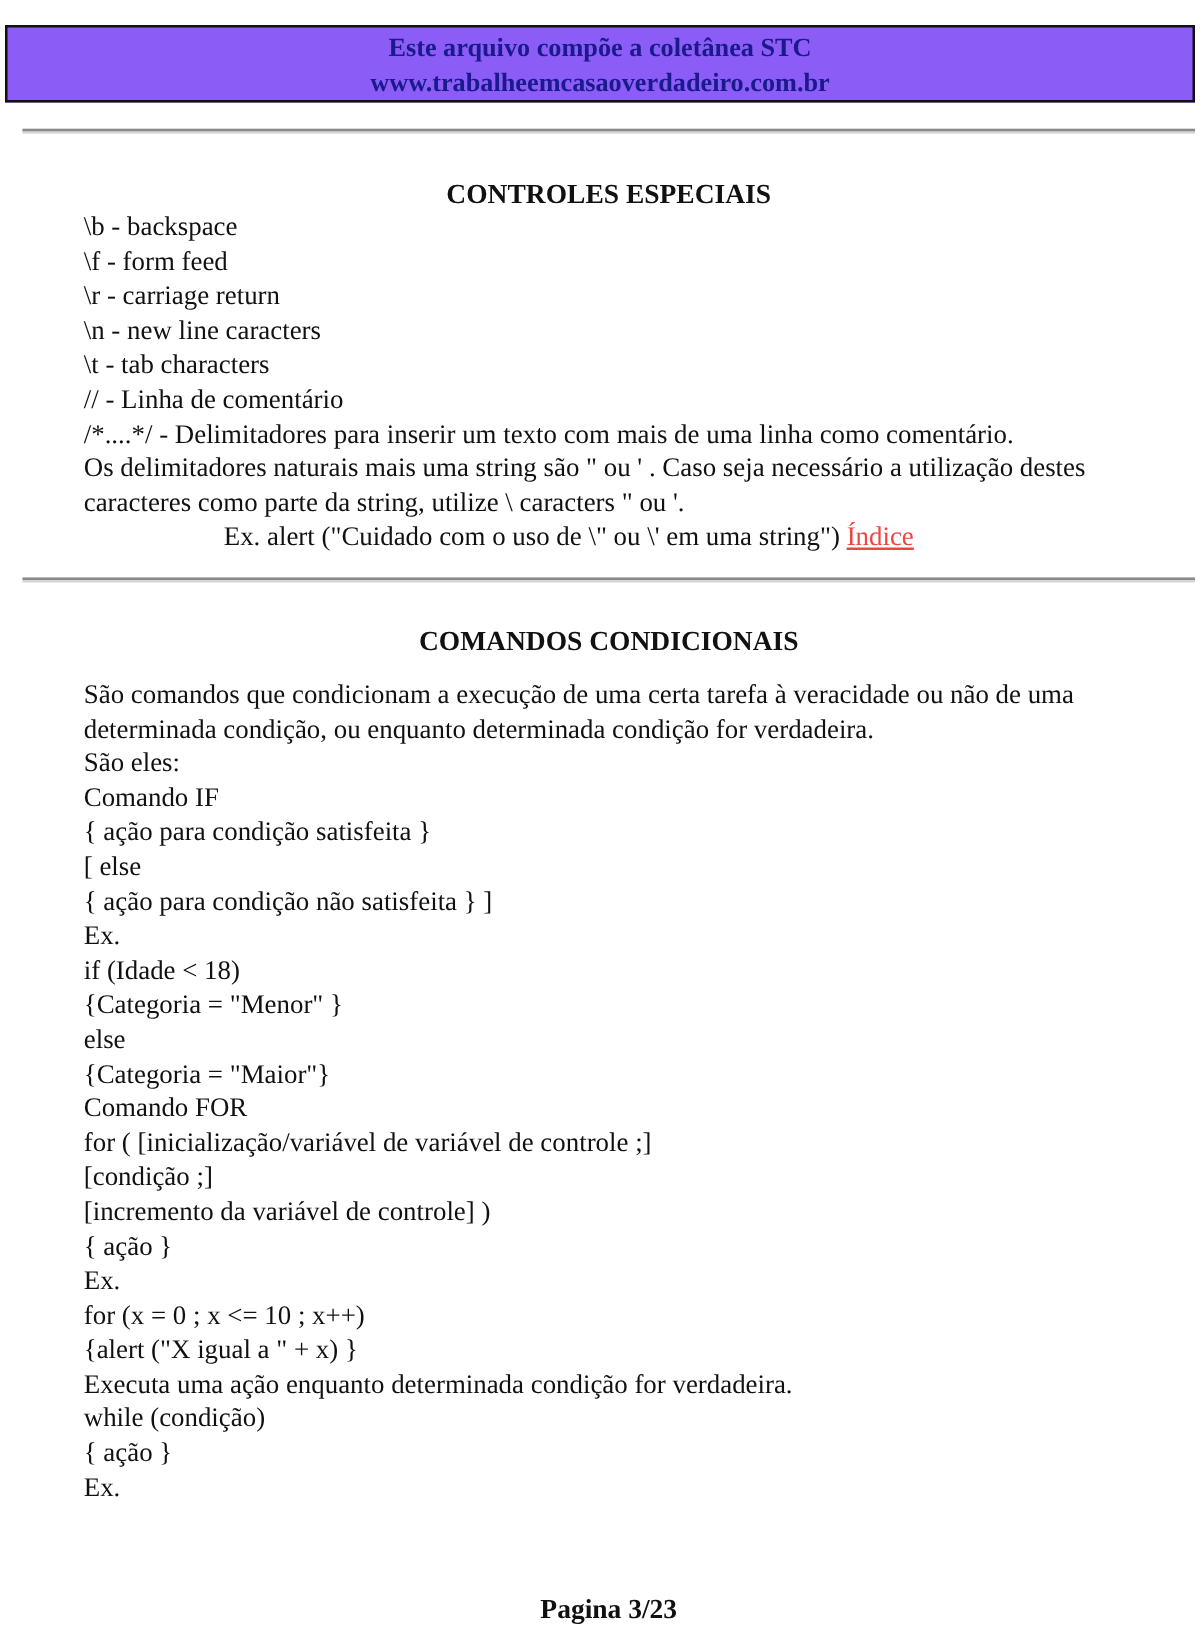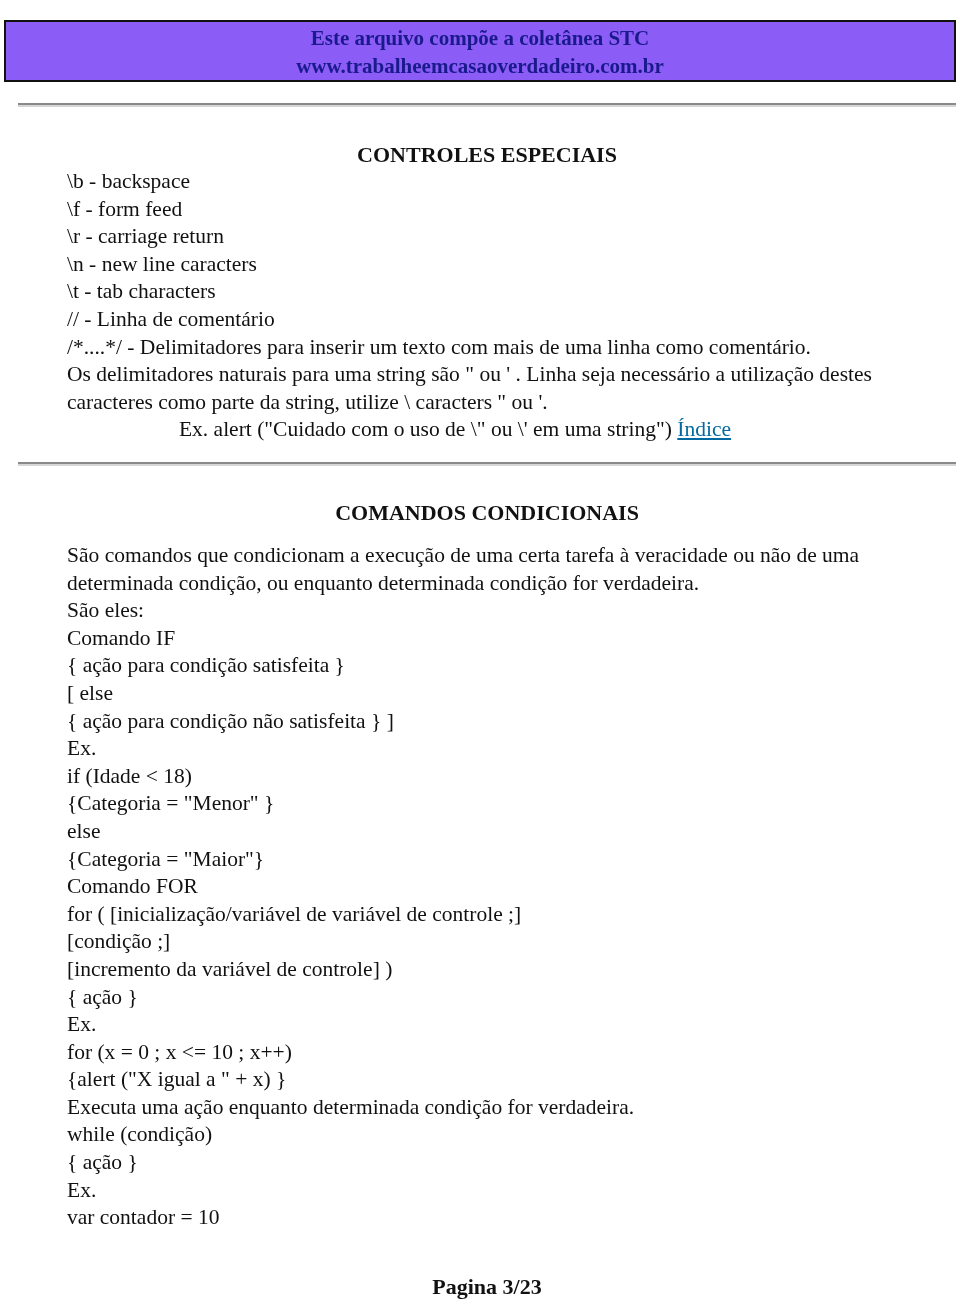--- a/index.html
+++ b/index.html
@@ -16,21 +16,21 @@
     .hr2 { top: 462px; }
     .text { position: absolute; left: 19px; right: 8px; font-size: 21.5px; line-height: 27.6px; white-space: nowrap; margin-left: 48px; }
     .heading { position: absolute; left: 0; width: 974px; text-align: center;
                font-weight: bold; font-size: 22px; line-height: 28px; }
     .h1 { top: 141px; }
     .h2 { top: 499px; }
     .block1 { top: 168px; }
     .block2 { top: 542px; }
     .center-line { text-align: center; display: block; width: 776px; margin-left: 0; }
     .line { display: block; }
-    a.link { color: #0369a1; text-decoration: underline; }
+    a.link { color: #ef4444; text-decoration: underline; }
     .footer { position: absolute; top: 1273px; left: 0; width: 974px; text-align: center;
               font-weight: bold; font-size: 22px; line-height: 28px; }
   </style>
 </head>
 <body>
 
 <div class="banner">
   <div class="line line1">Este arquivo compõe a coletânea STC</div>
   <div class="line">www.trabalheemcasaoverdadeiro.com.br</div>
 </div>
@@ -40,21 +40,21 @@
 <div class="heading h1">CONTROLES ESPECIAIS</div>
 
 <div class="text block1">
   <span class="line">\b - backspace</span>
   <span class="line">\f - form feed</span>
   <span class="line">\r - carriage return</span>
   <span class="line">\n - new line caracters</span>
   <span class="line">\t - tab characters</span>
   <span class="line">// - Linha de comentário</span>
   <span class="line">/*....*/ - Delimitadores para inserir um texto com mais de uma linha como comentário.</span>
-  <span class="line">Os delimitadores naturais para uma string são " ou ' . Linha seja necessário a utilização destes</span>
+  <span class="line">Os delimitadores naturais mais uma string são " ou ' . Caso seja necessário a utilização destes</span>
   <span class="line">caracteres como parte da string, utilize \ caracters " ou '.</span>
   <span class="line center-line"><span>Ex. alert ("Cuidado com o uso de \" ou \' em uma string")</span> <a class="link" href="#">Índice</a></span>
 </div>
 
 <div class="hr hr2"></div>
 
 <div class="heading h2">COMANDOS CONDICIONAIS</div>
 
 <div class="text block2">
   <span class="line">São comandos que condicionam a execução de uma certa tarefa à veracidade ou não de uma</span>
@@ -74,16 +74,15 @@
   <span class="line">[condição ;]</span>
   <span class="line">[incremento da variável de controle] )</span>
   <span class="line">{ ação }</span>
   <span class="line">Ex.</span>
   <span class="line">for (x = 0 ; x &lt;= 10 ; x++)</span>
   <span class="line">{alert ("X igual a " + x) }</span>
   <span class="line">Executa uma ação enquanto determinada condição for verdadeira.</span>
   <span class="line">while (condição)</span>
   <span class="line">{ ação }</span>
   <span class="line">Ex.</span>
-  <span class="line">var contador = 10</span>
 </div>
 
 <div class="footer">Pagina 3/23</div>
 
 </body></html>

